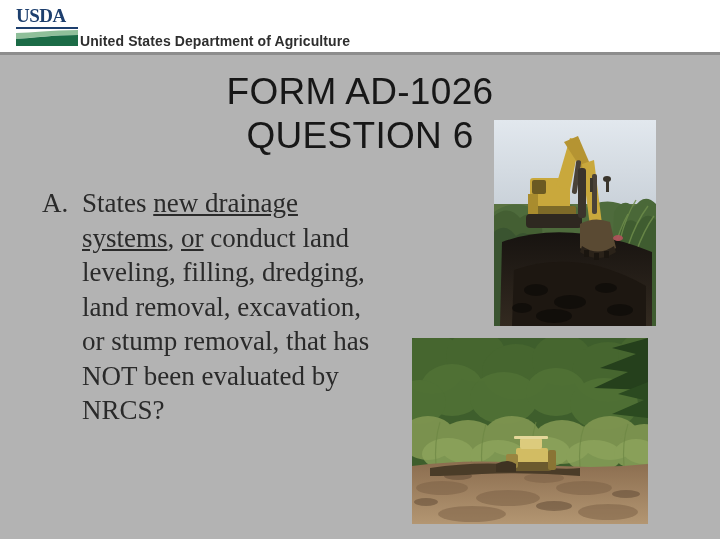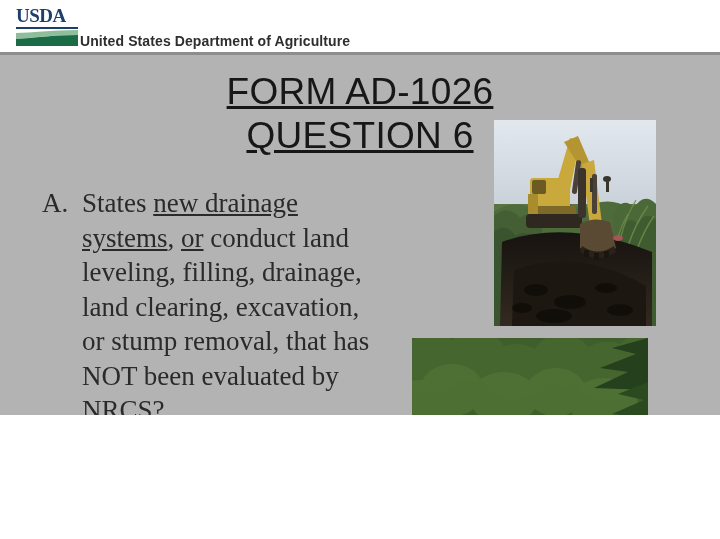--- a/index.html
+++ b/index.html
@@ -3,21 +3,21 @@
 <meta charset="utf-8">
 <style>
   html, body {
     margin: 0;
     padding: 0;
     background: #ffffff;
   }
   #slide {
     position: relative;
     width: 720px;
-    height: 415px;
+    height: 539px;
     overflow: hidden;
     background: #b3b3b3;
     font-family: "Liberation Sans", sans-serif;
   }
 
   
   #header-band {
     position: absolute;
     left: 0; top: 0;
     width: 720px; height: 52px;
@@ -77,21 +77,20 @@
   #slide-title {
     position: absolute;
     left: 60px; top: 70px;
     width: 600px;
     text-align: center;
     font-family: "Liberation Sans", sans-serif;
     font-size: 37px;
     line-height: 44px;
     color: #171717;
     letter-spacing: 0.3px;
-    text-decoration: underline;
   }
   #slide-title .tline { display: block; }
 
   
   #body-block {
     position: absolute;
     left: 42px; top: 186px;
     width: 330px;
     font-family: "Liberation Serif", serif;
     font-size: 27px;
@@ -154,21 +153,21 @@
 
   <div id="usda-tagline">United States Department of Agriculture</div>
 
   <div id="slide-title">
     <span class="tline">FORM AD-1026</span>
     <span class="tline">QUESTION 6</span>
   </div>
 
   <div id="body-block">
     <div id="body-marker">A.</div>
-    <div id="body-text"><span>States </span><span class="u">new drainage systems</span><span>, </span><span class="u">or</span><span> conduct land leveling, filling, drainage, land clearing, excavation, or stump removal, that has NOT been evaluated by NRCS?</span></div>
+    <div id="body-text"><span>States </span><span class="u">new drainage systems</span><span>, </span><span class="u">or</span><span> conduct land leveling, filling, dredging, land removal, excavation, or stump removal, that has NOT been evaluated by NRCS?</span></div>
   </div>
 
   <div class="photo" id="photo-excavator">
     <svg viewBox="0 0 162 206" preserveAspectRatio="none" xmlns="http://www.w3.org/2000/svg">
       <defs>
         <linearGradient id="skyg" x1="0" y1="0" x2="0" y2="1">
           <stop offset="0%" stop-color="#e2e8ee"></stop>
           <stop offset="100%" stop-color="#c6ced6"></stop>
         </linearGradient>
         <linearGradient id="soilg" x1="0" y1="0" x2="0" y2="1">

